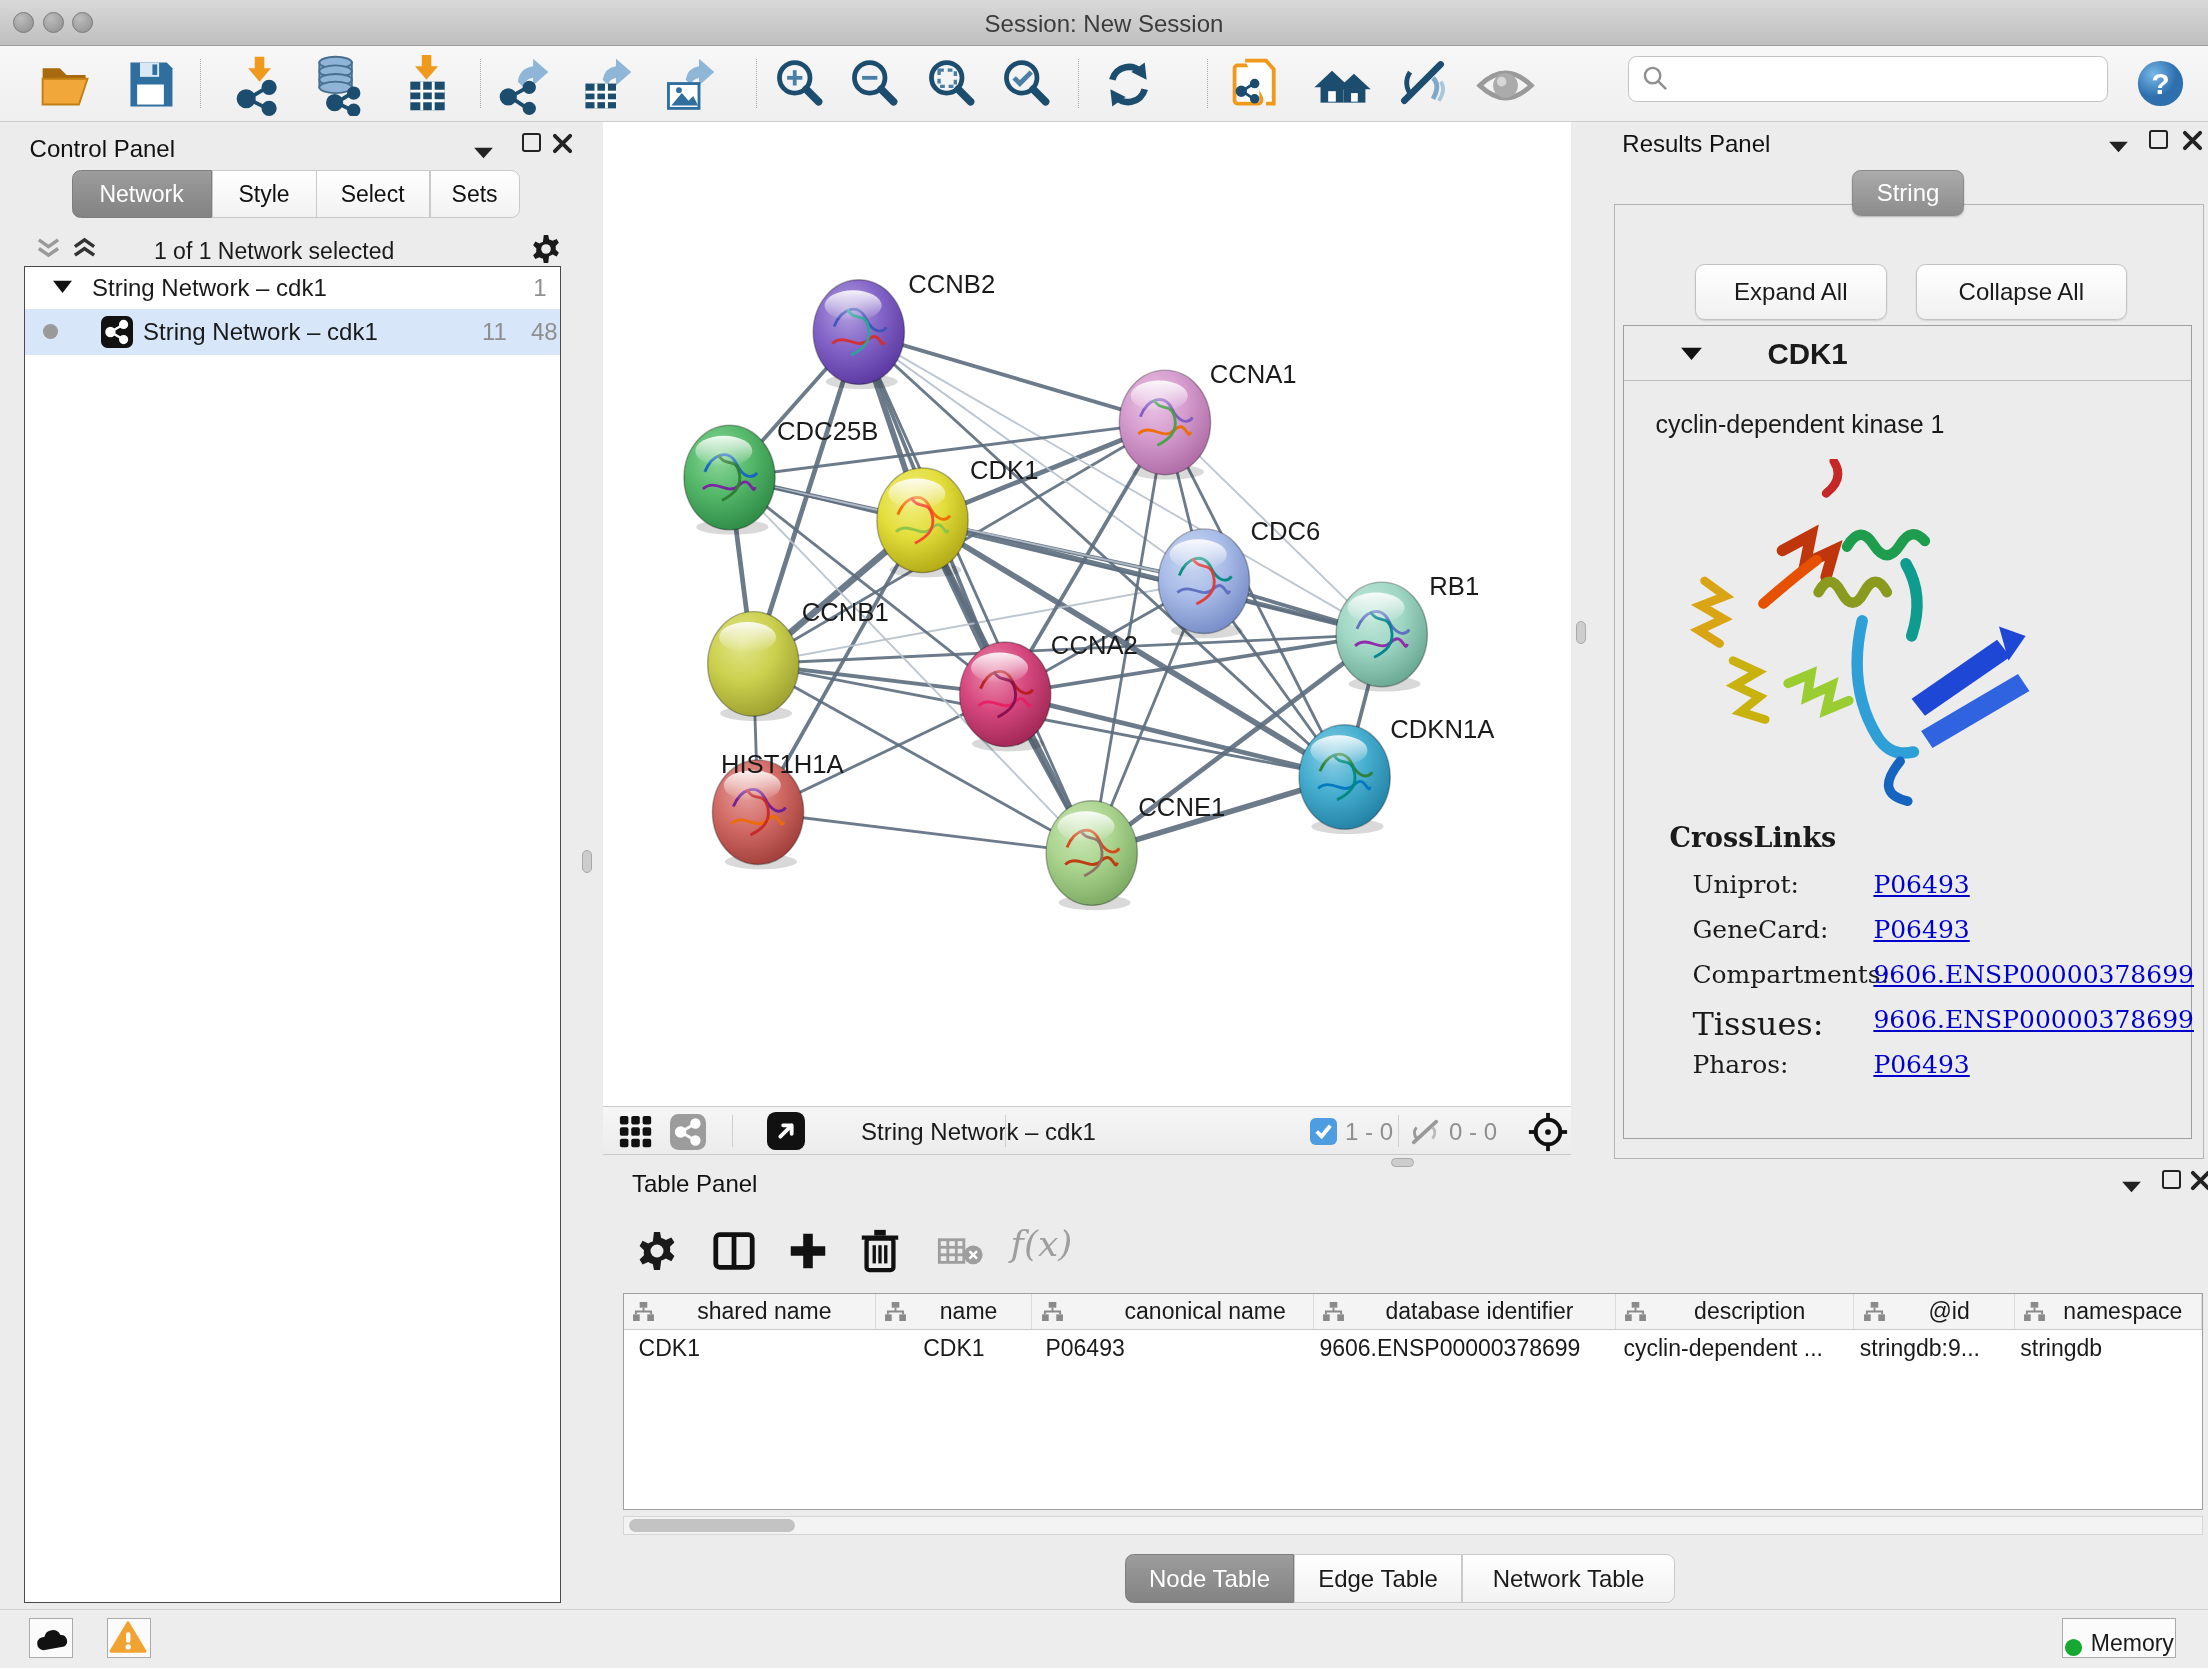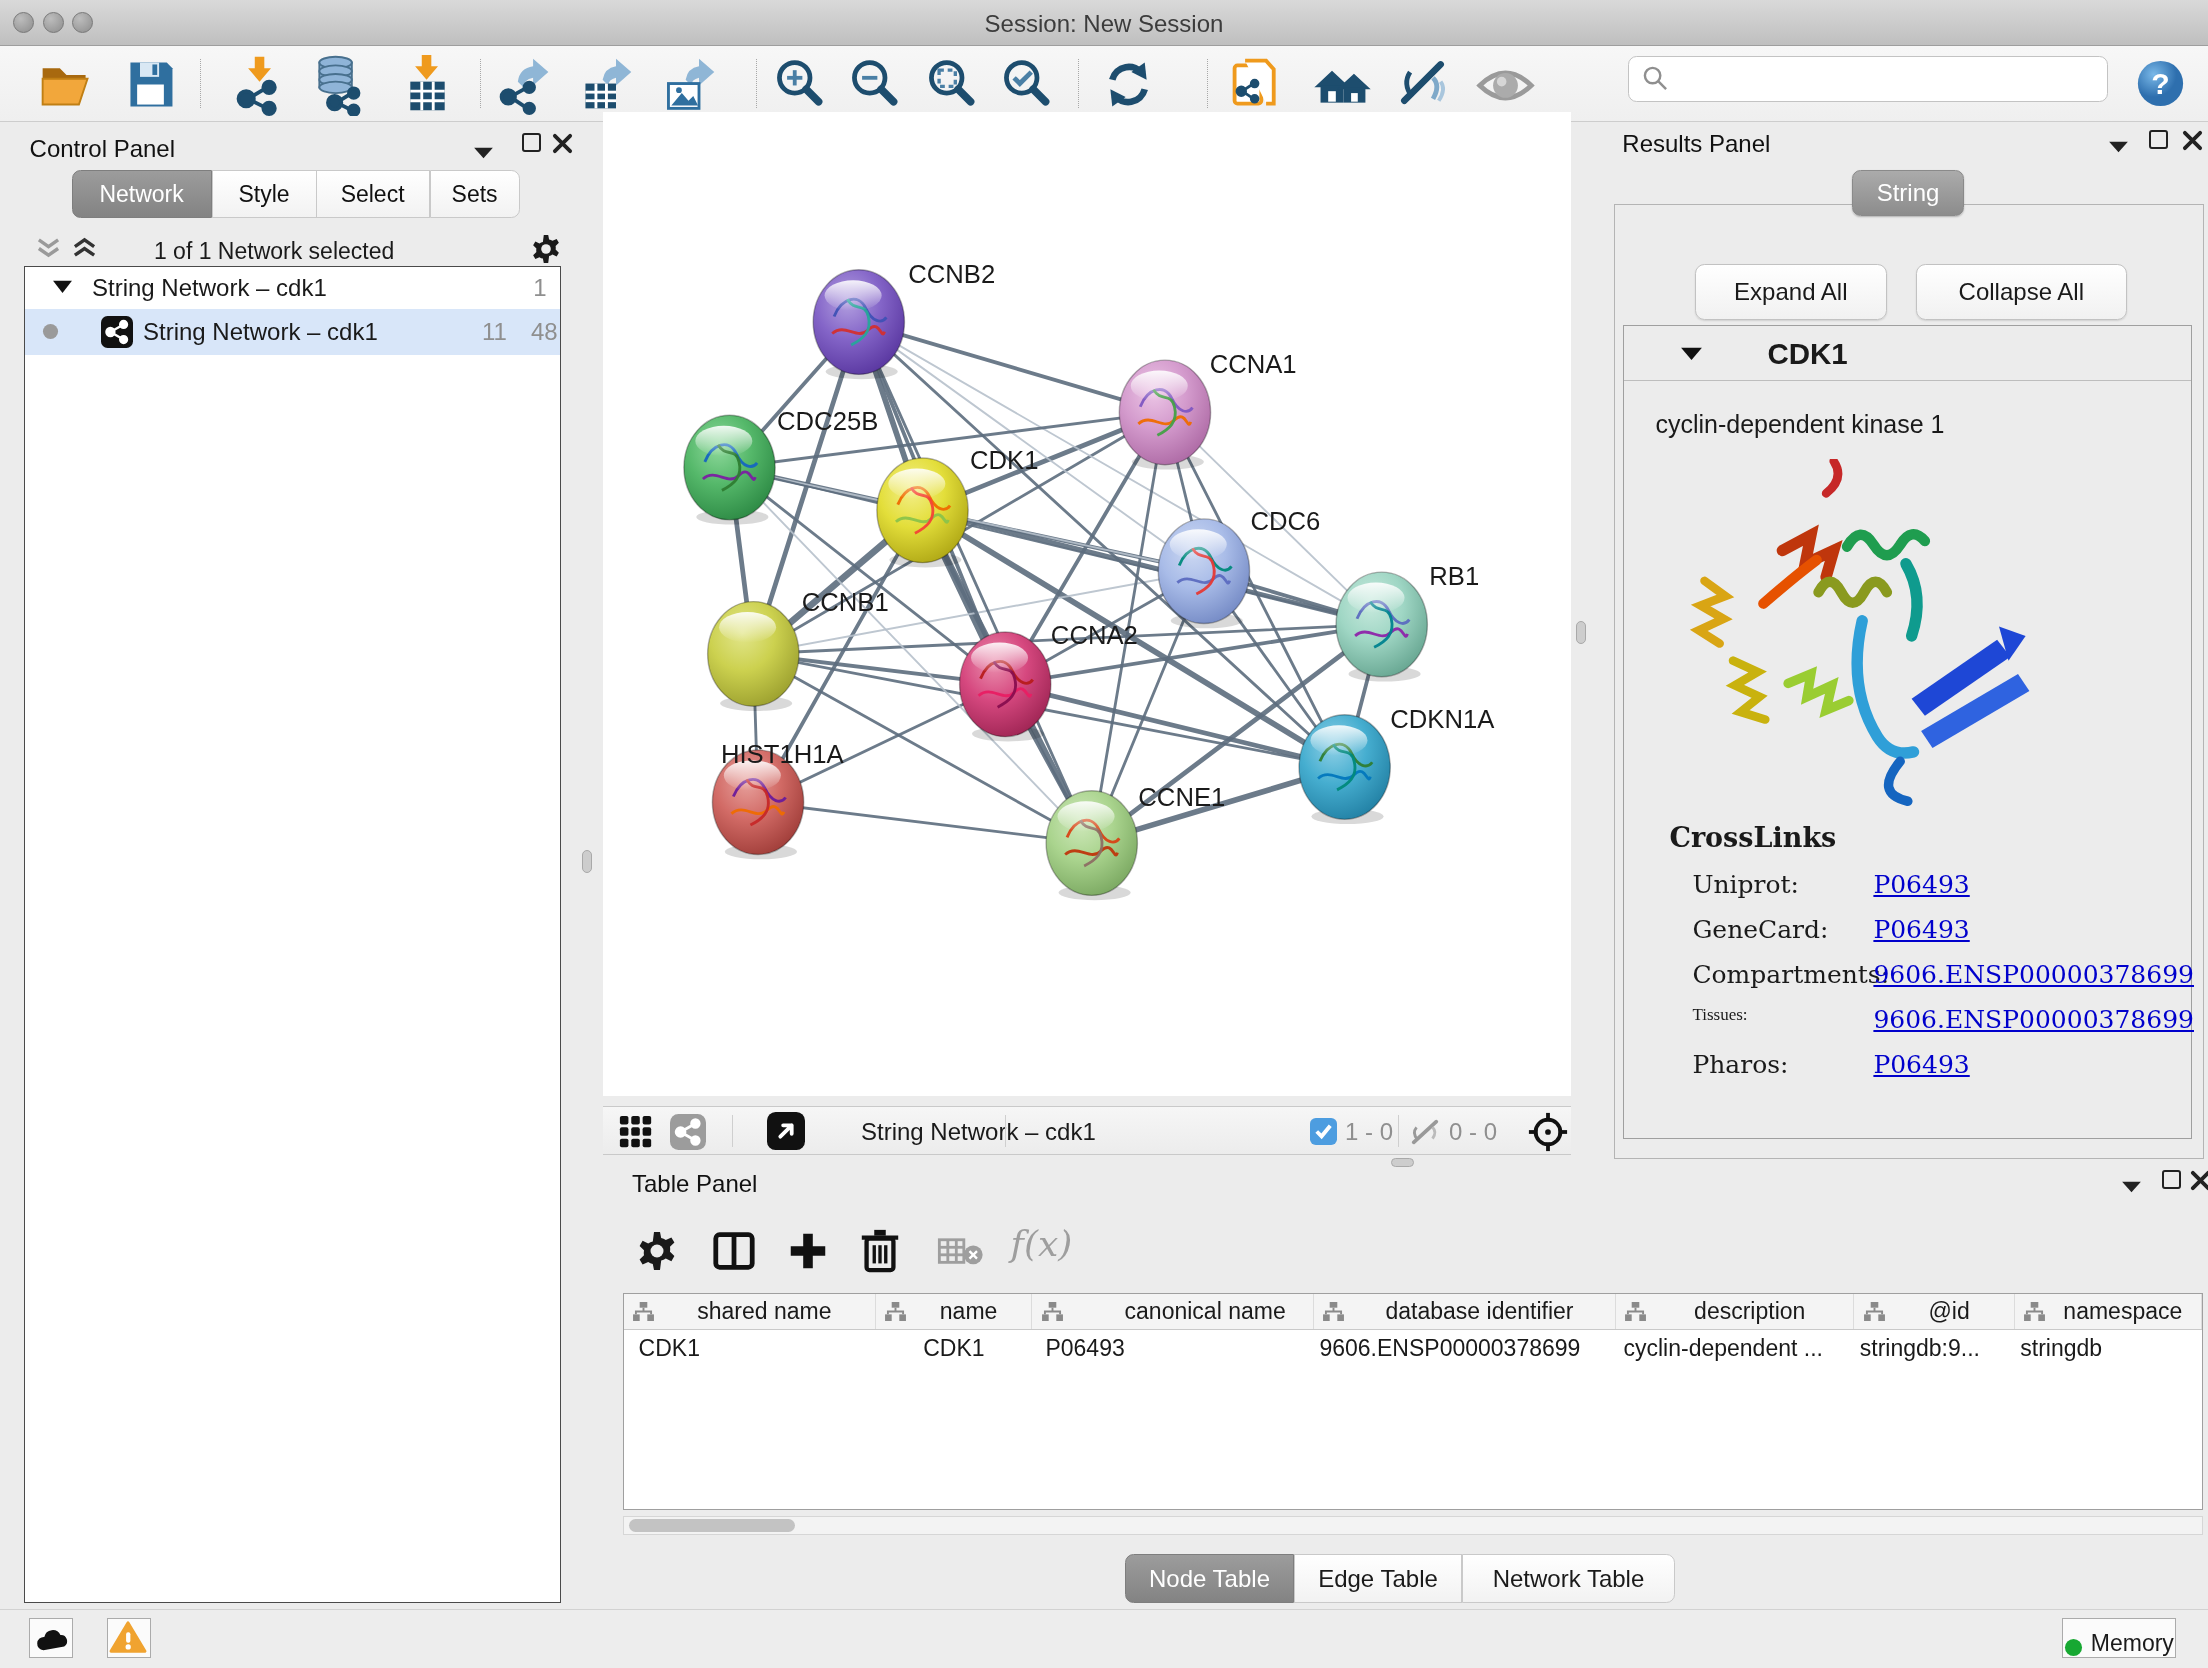--- a/index.html
+++ b/index.html
@@ -36,21 +36,21 @@
 
   
   .tab { height:48px; border:1px solid #c9c9c9; background:linear-gradient(#ffffff,#f2f2f2);
     font-size:23px; display:flex; align-items:center; justify-content:center; color:#111; }
   .tab.sel { background:linear-gradient(#9c9c9c,#838383); color:#fff; border-color:#7e7e7e; }
   #cp-list { left:24px; top:266px; width:537px; height:1337px; background:#fff; border:1.9px solid #4a4a4a; }
   .tree-row { position:absolute; left:0; width:100%; height:42px; font-size:24px; }
   .gray-num { color:#8f8f8f; }
 
   
-  #net-canvas { left:603px; top:112px; width:968px; height:984px; background:#fff; }
+  #net-canvas { left:603px; top:122px; width:968px; height:984px; background:#fff; }
   #net-statusbar { left:603px; top:1106px; width:968px; height:49px;
     background:linear-gradient(#f6f6f6,#ececec); border-top:1px solid #c9c9c9; border-bottom:1px solid #c9c9c9; }
   .vsep { position:absolute; top:7.6px; width:0; height:32px; border-left:1px solid #cfcfcf; }
   .handle { background:#cdcdcd; border:1px solid #a9a9a9; border-radius:7.6px; }
 
   
   #results-panel { left:1609px; top:122px; width:599px; height:1046px; }
   #string-tab { left:243px; top:48px; width:112px; height:46px; border-radius:8.6px;
     background:linear-gradient(#ababab,#8c8c8c); border:1px solid #8a8a8a; color:#fff;
     font-size:24px; display:flex; align-items:center; justify-content:center;
@@ -710,21 +710,21 @@
           </div>
           <div style="position: relative; height: 45px;">
             <span class="serif" style="position: absolute; left: 68px; top: 5.7px; font-size: 25px;">GeneCard:</span>
             <a class="serif xlink" href="#" style="position: absolute; left: 249px; top: 5.7px;">P06493</a>
           </div>
           <div style="position: relative; height: 45px;">
             <span class="serif" style="position: absolute; left: 68px; top: 5.7px; font-size: 25px;">Compartments:</span>
             <a class="serif xlink" href="#" style="position: absolute; left: 249px; top: 5.7px;">9606.ENSP00000378699</a>
           </div>
           <div style="position: relative; height: 45px;">
-            <span class="serif" style="position: absolute; left: 68px; top: 5.7px; font-size: 17px; font-family: Liberation Serif, serif;">Tissues:</span>
+            <span class="serif" style="position: absolute; left: 68px; top: 5.7px; font-size: 32px;">Tissues:</span>
             <a class="serif xlink" href="#" style="position: absolute; left: 249px; top: 5.7px;">9606.ENSP00000378699</a>
           </div>
           <div style="position: relative; height: 45px;">
             <span class="serif" style="position: absolute; left: 68px; top: 5.7px; font-size: 25px;">Pharos:</span>
             <a class="serif xlink" href="#" style="position: absolute; left: 249px; top: 5.7px;">P06493</a>
           </div>
         </div>
     </div>
   </div>
 </div>

